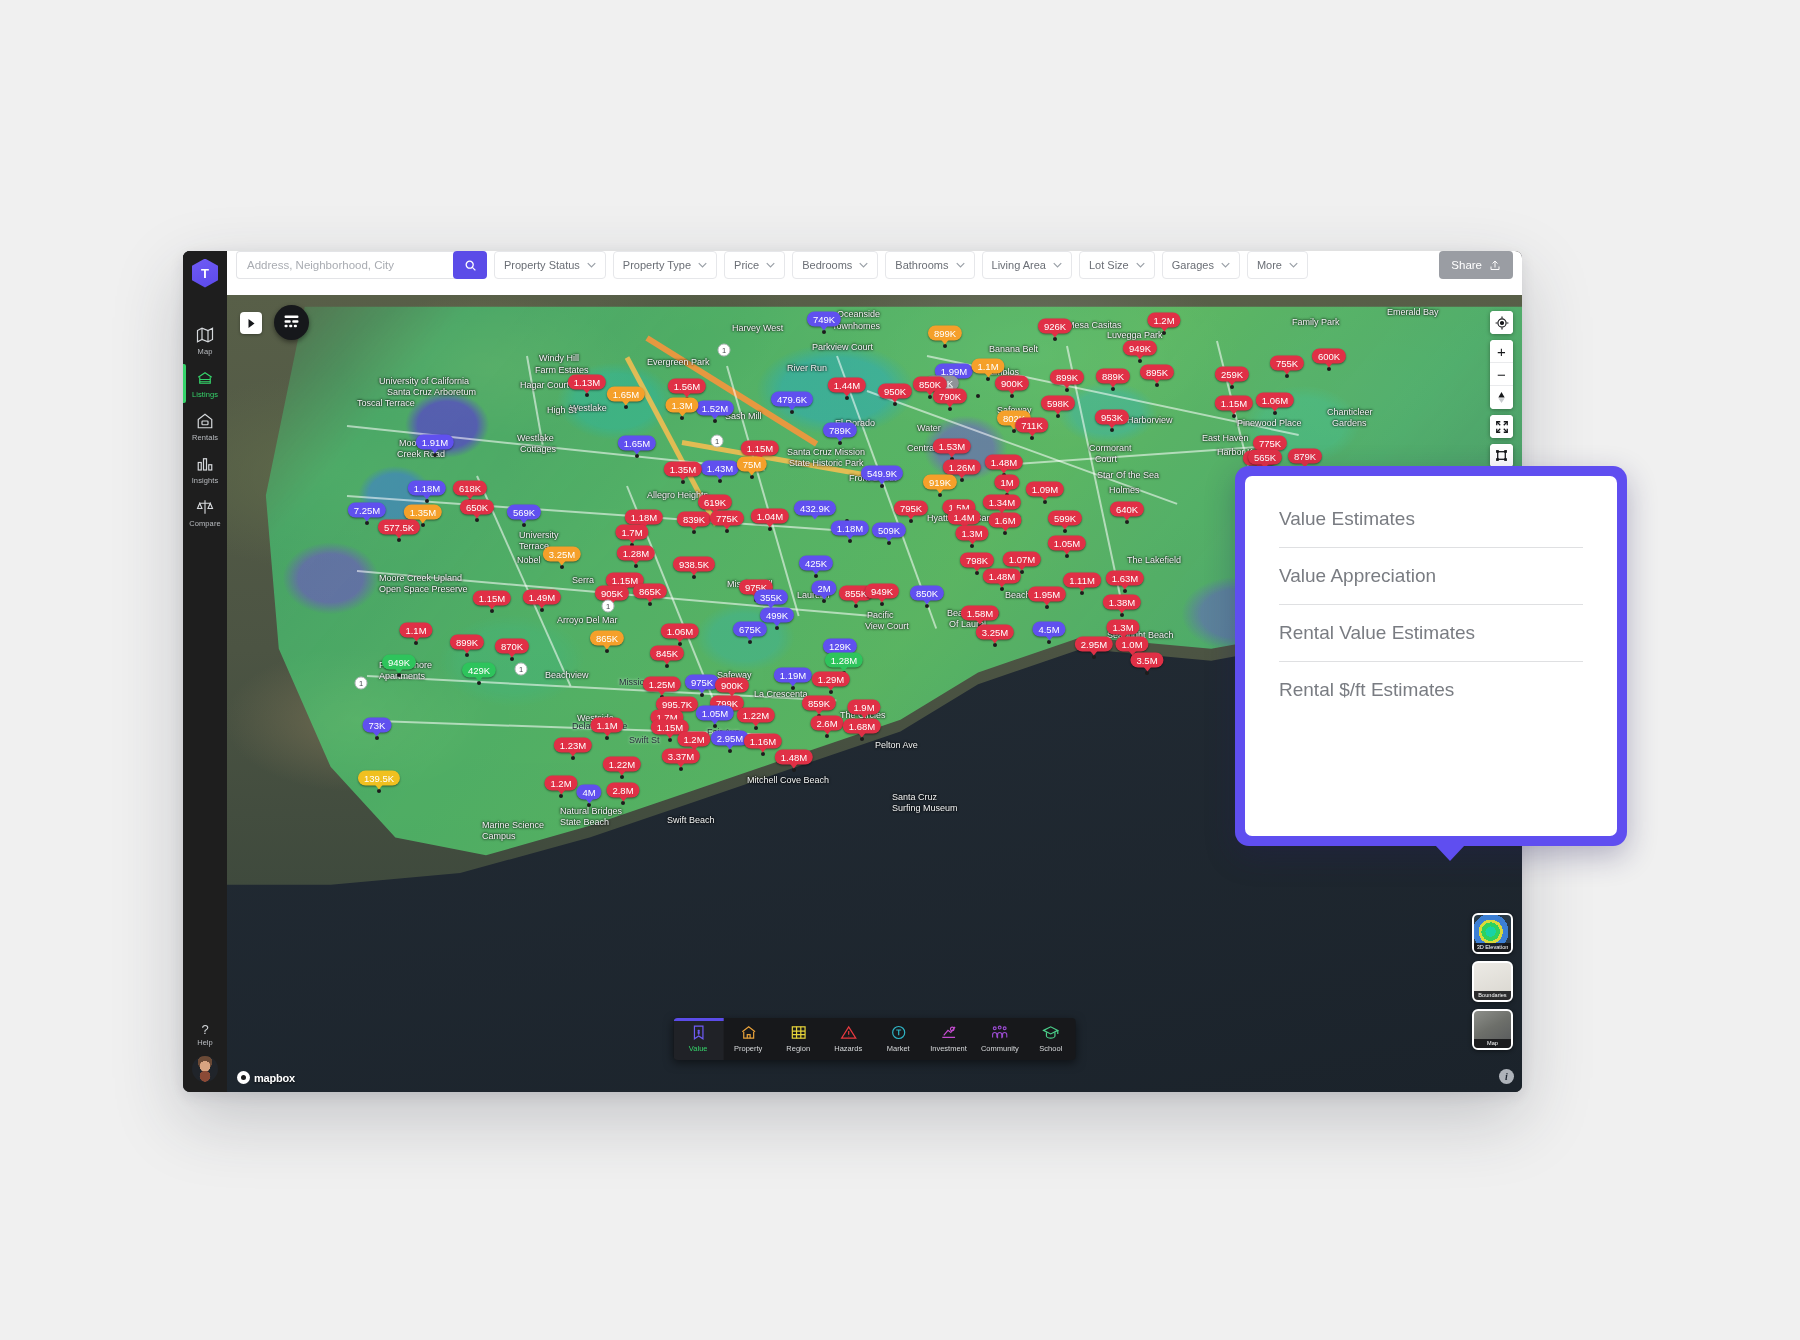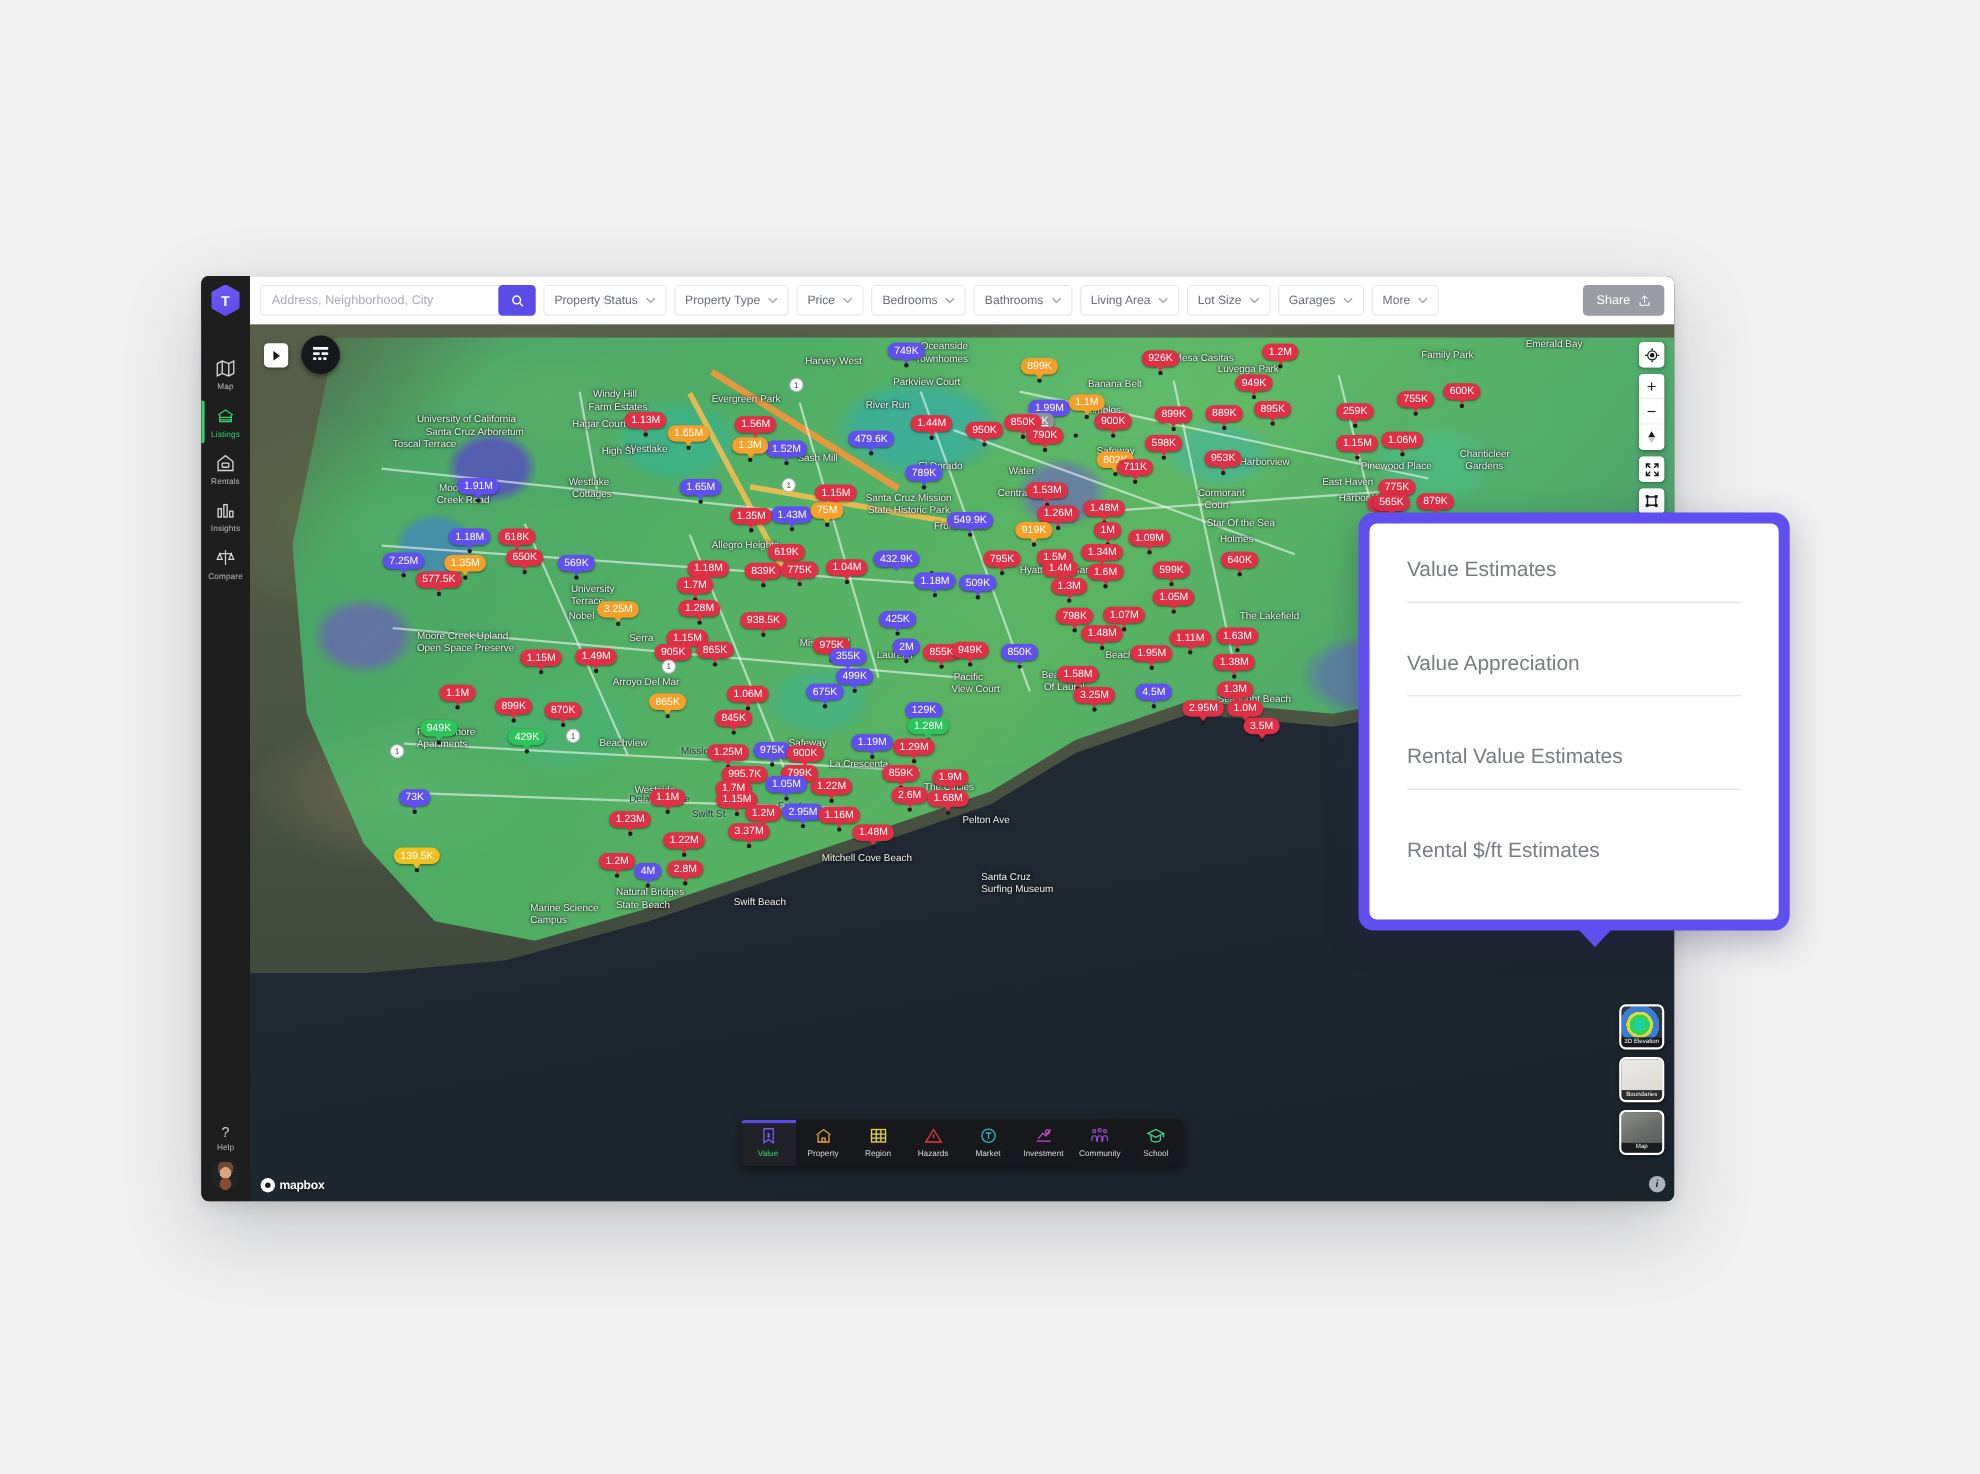--- a/index.html
+++ b/index.html
@@ -77,21 +77,21 @@
       radial-gradient(circle at 50% 40%, #d8a481 0 26%, transparent 27%),
       radial-gradient(circle at 50% 24%, #6b4a36 0 30%, transparent 31%),
       #20242a;
     cursor: pointer;
   }
 
   
   #topbar {
     position: absolute; left: 44px; top: 0; right: 0; height: 44px;
     background: #fff; z-index: 35;
-    display: flex; align-items: center; gap: 7px;
+    display: flex; align-items: flex-start; gap: 7px;
     padding: 0 9px 0 9px;
   }
   #search-wrap {
     display: flex; align-items: center;
     height: 28px; flex: none;
   }
   #search-input {
     width: 219px; height: 28px;
     border: 1px solid #e3e4e7; border-right: none;
     border-radius: 4px 0 0 4px;
@@ -328,21 +328,21 @@
     background: #5f4ef0;
     border-radius: 14px;
     padding: 10px;
     z-index: 60;
     box-shadow: 0 10px 30px rgba(35,30,90,.30);
   }
   #popup-inner {
     width: 100%; height: 100%;
     background: #fff; border-radius: 7px;
     padding: 32px 34px 10px;
-    display: flex; flex-direction: column; gap: 28px;
+    display: flex; flex-direction: column;
   }
   .popopt {
     font-size: 19px; color: #797c82;
     font-family: "Liberation Sans", sans-serif;
     padding: 0 0 17px 0;
     border-bottom: 1px solid #dfe0e2;
     margin-bottom: 17px;
     cursor: pointer; white-space: nowrap;
   }
   .popopt:last-child { border-bottom: none; margin-bottom: 0; }

